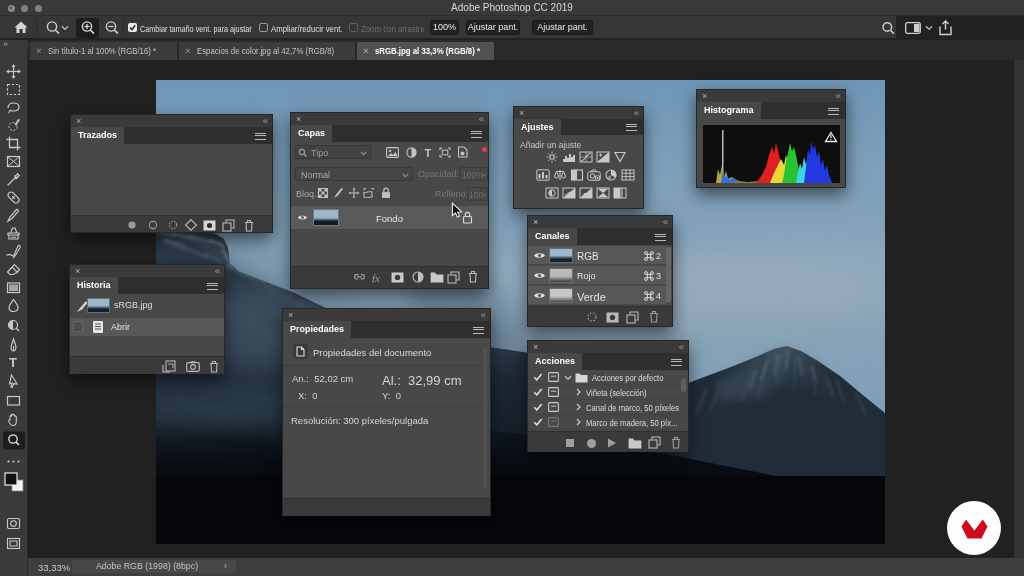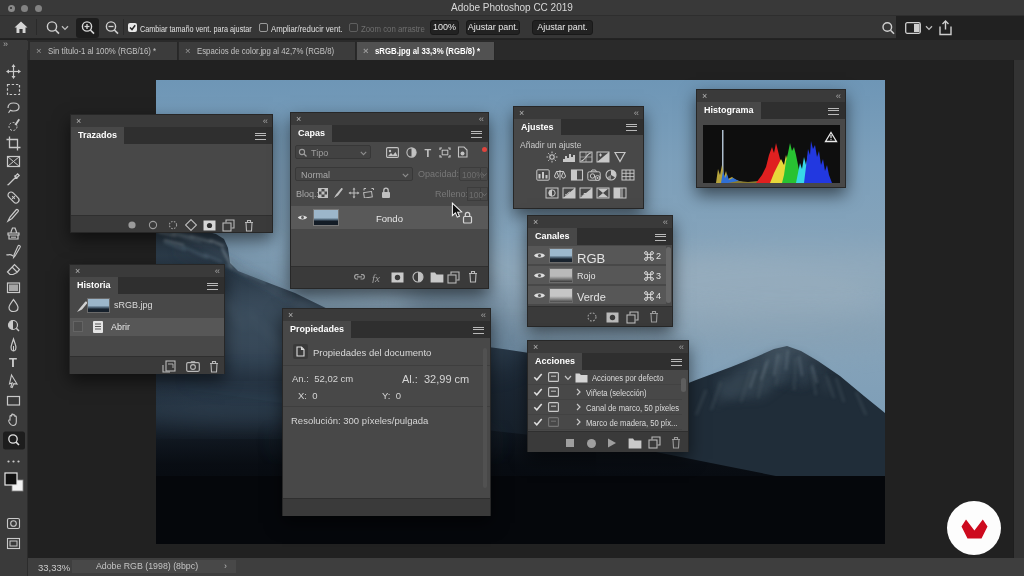--- a/index.html
+++ b/index.html
@@ -601,21 +601,21 @@
   <div class="pbody" style="height:160px;">
     <div style="position:absolute;left:10px;top:6px;width:15px;height:15px;background:#3a3a3a;border-radius:2px;">
       <svg style="position:absolute;left:3px;top:2px" width="9" height="11" viewBox="0 0 9 11">
             <path d="M1 1 L5.5 1 L8 3.5 L8 10 L1 10 Z" fill="none" stroke="#dcdcdc" stroke-width="1.1"></path>
             <path d="M5.5 1 L5.5 3.5 L8 3.5" fill="none" stroke="#dcdcdc" stroke-width="1.1"></path>
           </svg>
     </div>
     <span style="position:absolute;left:30px;top:9px;font-size:9.5px;color:#dadada;">Propiedades del documento</span>
     <div style="position:absolute;left:0;top:27px;width:207px;height:1px;background:#3e3e3e;"></div>
     <span style="position:absolute;left:9px;top:35px;font-size:9.5px;color:#d5d5d5;">An.:&nbsp; 52,02 cm</span>
-    <span style="position:absolute;left:99px;top:35px;font-size:11px;color:#d5d5d5;margin-left:20px;">Al.:&nbsp; 32,99 cm</span>
+    <span style="position:absolute;left:99px;top:35px;font-size:13px;color:#d5d5d5;">Al.:&nbsp; 32,99 cm</span>
     <span style="position:absolute;left:15px;top:52px;font-size:9.5px;color:#d5d5d5;">X:&nbsp; 0</span>
     <span style="position:absolute;left:99px;top:52px;font-size:9.5px;color:#d5d5d5;">Y:&nbsp; 0</span>
     <div style="position:absolute;left:0;top:68px;width:207px;height:1px;background:#3e3e3e;"></div>
     <span style="position:absolute;left:8px;top:77px;font-size:9.5px;color:#d5d5d5;">Resolución: 300 píxeles/pulgada</span>
     <div style="position:absolute;right:3px;top:10px;width:4px;height:140px;background:#515151;border-radius:2px;"></div>
   </div>
   <div class="pfoot" style="height:18px;"></div>
 </div>
 
 <div class="panel" style="left:513px; top:106px; width:131px; height:103px;">
@@ -729,21 +729,21 @@
         <div class="ptab">Canales</div>
         <div class="pmenu"></div>
       </div>
   <div class="pbody" style="height:61px;">
     <div style="position:absolute;left:0;top:1px;width:138px;height:19px;background:#575757;border-bottom:1px solid #484848;">
       <svg style="position:absolute;left:5px;top:5px" width="13" height="9" viewBox="0 0 13 9">
             <path d="M1 4.5 C3 1.6 10 1.6 12 4.5 C10 7.4 3 7.4 1 4.5 Z" fill="#dedede"></path>
             <circle cx="6.5" cy="4.5" r="1.6" fill="#575757"></circle>
           </svg>
       <div style="position:absolute;left:21px;top:2px;width:24px;height:15px;background:linear-gradient(#9db8cc 50%,#5d7487 62%,#18222d 78%);border:1px solid #6b6b6b;"></div>
-      <span style="position:absolute;left:49px;top:5px;font-size:13px;color:#e4e4e4;">RGB</span>
+      <span style="position:absolute;left:49px;top:5px;font-size:10px;color:#e4e4e4;">RGB</span>
       <svg style="position:absolute;left:116px;top:5px" width="10" height="10" viewBox="0 0 12 12">
             <g fill="none" stroke="#dcdcdc" stroke-width="1.2">
               <circle cx="2.4" cy="2.4" r="1.7"></circle>
               <circle cx="9.6" cy="2.4" r="1.7"></circle>
               <circle cx="2.4" cy="9.6" r="1.7"></circle>
               <circle cx="9.6" cy="9.6" r="1.7"></circle>
               <rect x="4" y="4" width="4" height="4"></rect>
             </g>
           </svg>
       <span style="position:absolute;left:128px;top:5px;font-size:9px;color:#e4e4e4;">2</span>

